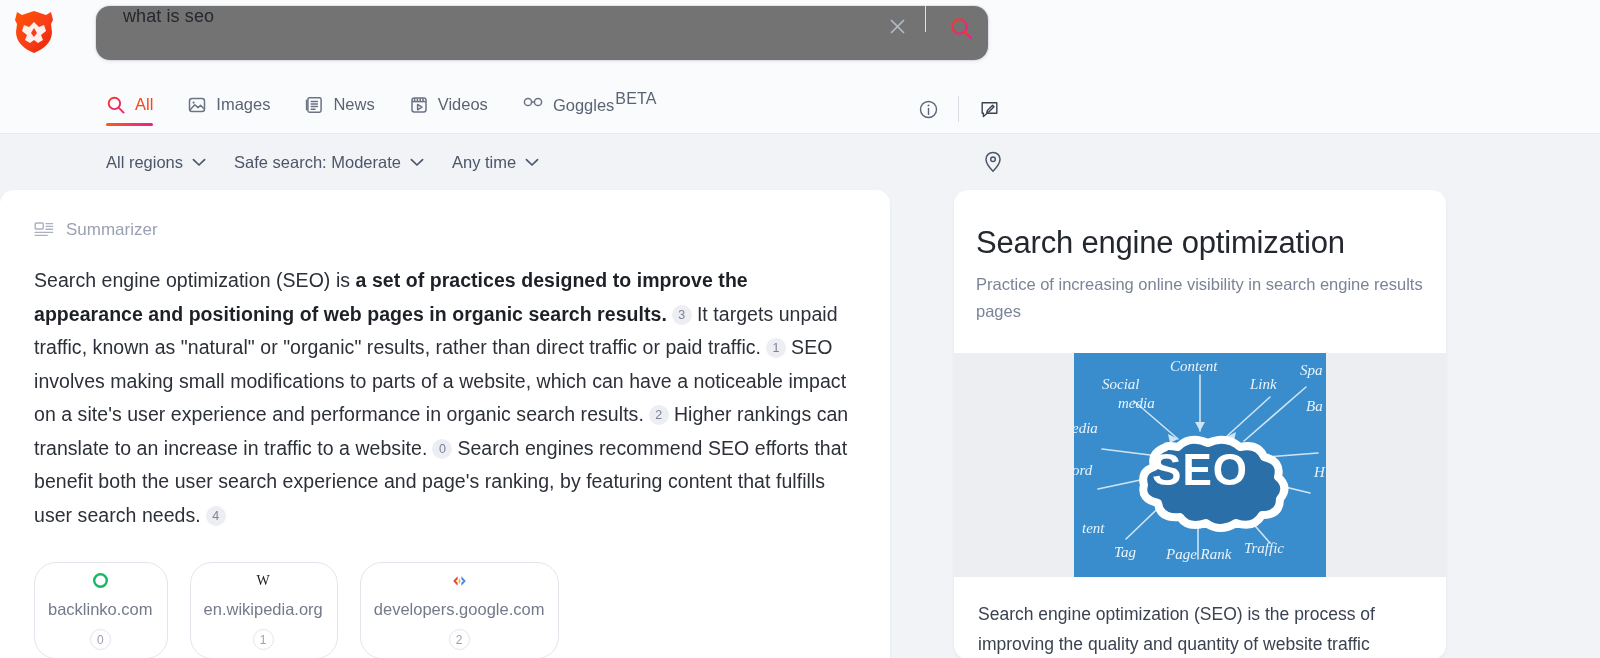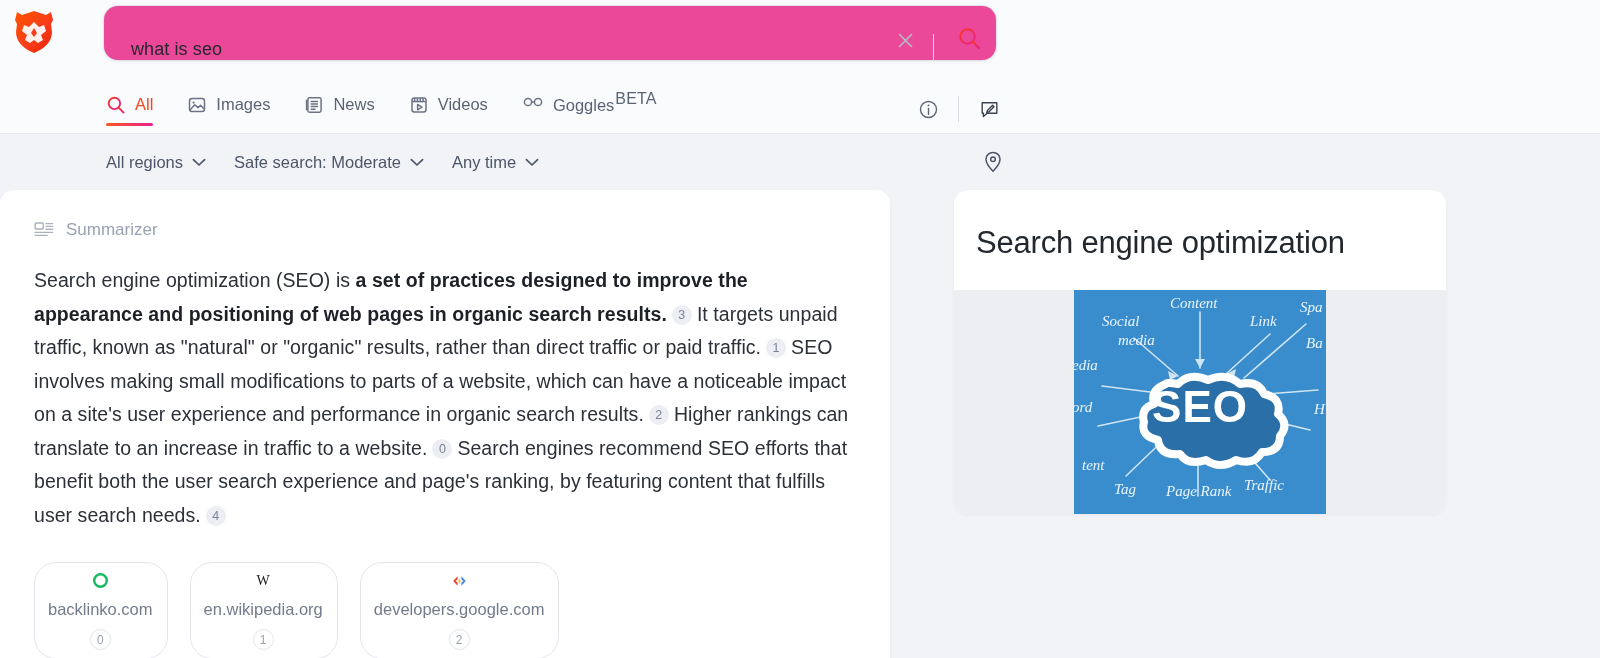--- a/index.html
+++ b/index.html
@@ -18,27 +18,27 @@
     height: 134px;
     border-bottom: 1px solid #e7e9ee;
   }
   .brave-logo {
     position: absolute;
     left: 14px; top: 10px;
     width: 40px; height: 44px;
   }
   .searchbar {
     position: absolute;
-    left: 104px; top: 6px;
+    left: 96px; top: 6px;
     width: 892px; height: 54px;
-    background: #ec4899;
+    background: #737373;
     border-radius: 14px;
     box-shadow: 0 1px 4px rgba(30,40,70,0.10), 0 0 0 1px rgba(210,215,225,0.45);
     display: flex;
-    align-items: flex-end;
+    align-items: flex-start;
   }
   .search-input {
     flex: 1;
     border: 0; outline: 0;
     background: transparent;
     font-family: "Liberation Sans", sans-serif;
     font-size: 18px;
     color: #25282e;
     padding: 0 18px 0 27px;
     letter-spacing: .1px;
@@ -461,20 +461,21 @@
         <span class="source-name">developers.google.com</span>
         <span class="source-num">2</span>
       </div>
 
     </div>
   </div>
 
   <div class="infobox">
     <div class="infobox-head">
       <h1 class="infobox-title">Search engine optimization</h1>
+      <div class="infobox-sub">Practice of increasing online visibility in search engine results pages</div>
     </div>
 
     <div class="infobox-image-band">
       <div class="seo-art">
         <svg width="252" height="224" viewBox="0 0 252 224">
           <rect width="252" height="224" fill="#3a8dcc"></rect>
           <g stroke="#cfe4f4" stroke-width="1.6" fill="none" stroke-linecap="round">
             <path d="M60 48 L104 86"></path>
               <path d="M126 22 L126 78"></path>
             <path d="M196 44 L152 84"></path>
@@ -513,15 +514,16 @@
             <text x="240" y="124">H</text>
             <text x="8" y="180">tent</text>
             <text x="40" y="204">Tag</text>
             <text x="92" y="206">Page Rank</text>
             <text x="170" y="200">Traffic</text>
           </g>
         </svg>
       </div>
     </div>
 
+    <div class="infobox-body">Search engine optimization (SEO) is the process of improving the quality and quantity of website traffic</div>
   </div>
 
 </div>
 
 </body></html>

